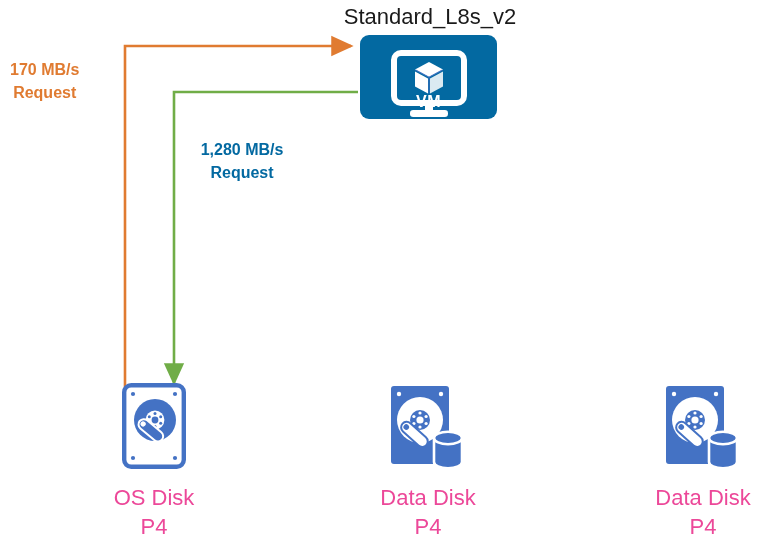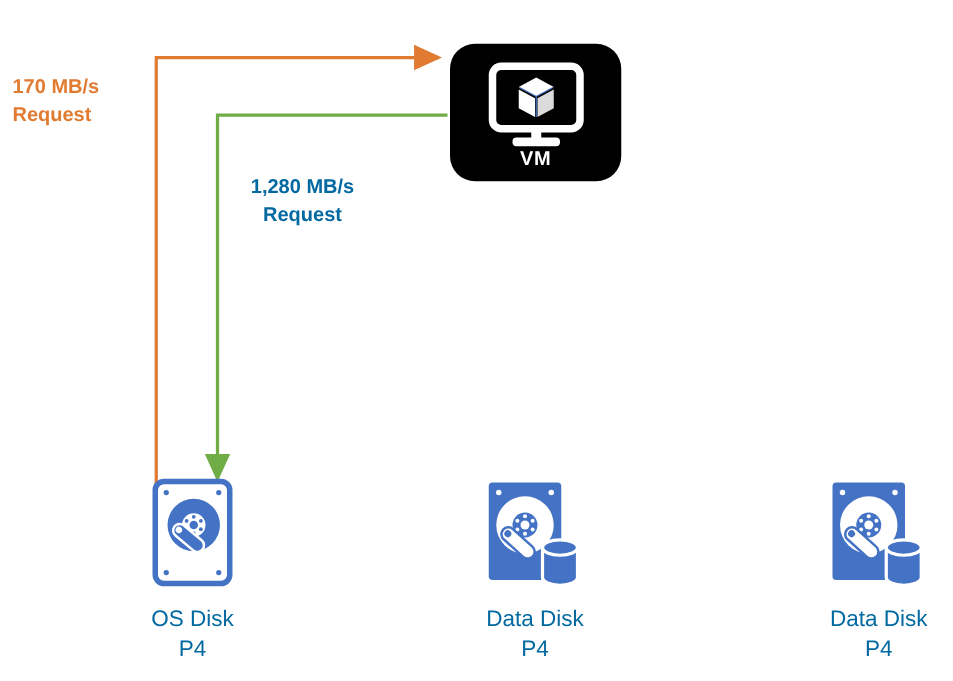--- a/index.html
+++ b/index.html
@@ -37,23 +37,23 @@
     font-size: 22px;
     color: #1a1a1a;
     font-family: "Liberation Sans", sans-serif;
     white-space: nowrap;
   }
   .vm-box {
     position: absolute;
     left: 360px;
     top: 35px;
     width: 137px;
-    height: 110px;
-    background: #000000;
-    border-radius: 20px;
+    height: 84px;
+    background: #0369a1;
+    border-radius: 9px;
   }
   .vm-icon {
     position: absolute;
     left: 50%;
     top: 14px;
     transform: translateX(-50%);
   }
   .vm-label {
     position: absolute;
     left: 0;
@@ -71,21 +71,21 @@
     position: absolute;
     font-size: 16px;
     font-weight: bold;
     line-height: 1.45;
     white-space: nowrap;
   }
   .flow-response {
     left: 10px;
     top: 58px;
     color: #E07B31;
-    text-align: left;
+    text-align: center;
   }
   .flow-request {
     left: 186px;
     top: 138px;
     color: #0369a1;
     text-align: center;
     width: 112px;
   }
 
   
@@ -93,22 +93,22 @@
     position: absolute;
     width: 140px;
     text-align: center;
   }
   .disk-icon {
     display: block;
     margin: 0 auto;
   }
   .disk-caption {
     margin-top: 9px;
-    font-size: 18px;
-    color: #0369a1;
+    font-size: 22px;
+    color: #ec4899;
     line-height: 1.32;
   }
   .disk-caption .sub {
     display: block;
   }
   #disk-os   { left: 84px;  top: 382px; }
   #disk-d1   { left: 358px; top: 382px; }
   #disk-d2   { left: 633px; top: 382px; }
 </style>
 </head>
@@ -124,20 +124,21 @@
       <marker id="arrow-green" markerWidth="9" markerHeight="9" refX="7.6" refY="4.5" orient="auto" markerUnits="strokeWidth">
         <path d="M0,0.6 L8.6,4.5 L0,8.4 z" fill="#70AD47"></path>
       </marker>
     </defs>
 
     <polyline points="125,392 125,46 351,46" fill="none" stroke="#E07B31" stroke-width="2.6" marker-end="url(#arrow-orange)"></polyline>
 
     <polyline points="358,92 174,92 174,383" fill="none" stroke="#70AD47" stroke-width="2.6" marker-end="url(#arrow-green)"></polyline>
   </svg>
 
+  <div class="vm-title">Standard_L8s_v2</div>
 
   <div class="vm-box">
     <span class="vm-icon">
       <svg width="84" height="74" viewBox="0 0 84 74" xmlns="http://www.w3.org/2000/svg">
 
         <rect x="7" y="4" width="70" height="50" rx="7" ry="7" fill="none" stroke="#ffffff" stroke-width="6"></rect>
 
         <rect x="38" y="53" width="8" height="9" fill="#ffffff"></rect>
 
         <rect x="23" y="61" width="38" height="7" rx="3.2" ry="3.2" fill="#ffffff"></rect>

